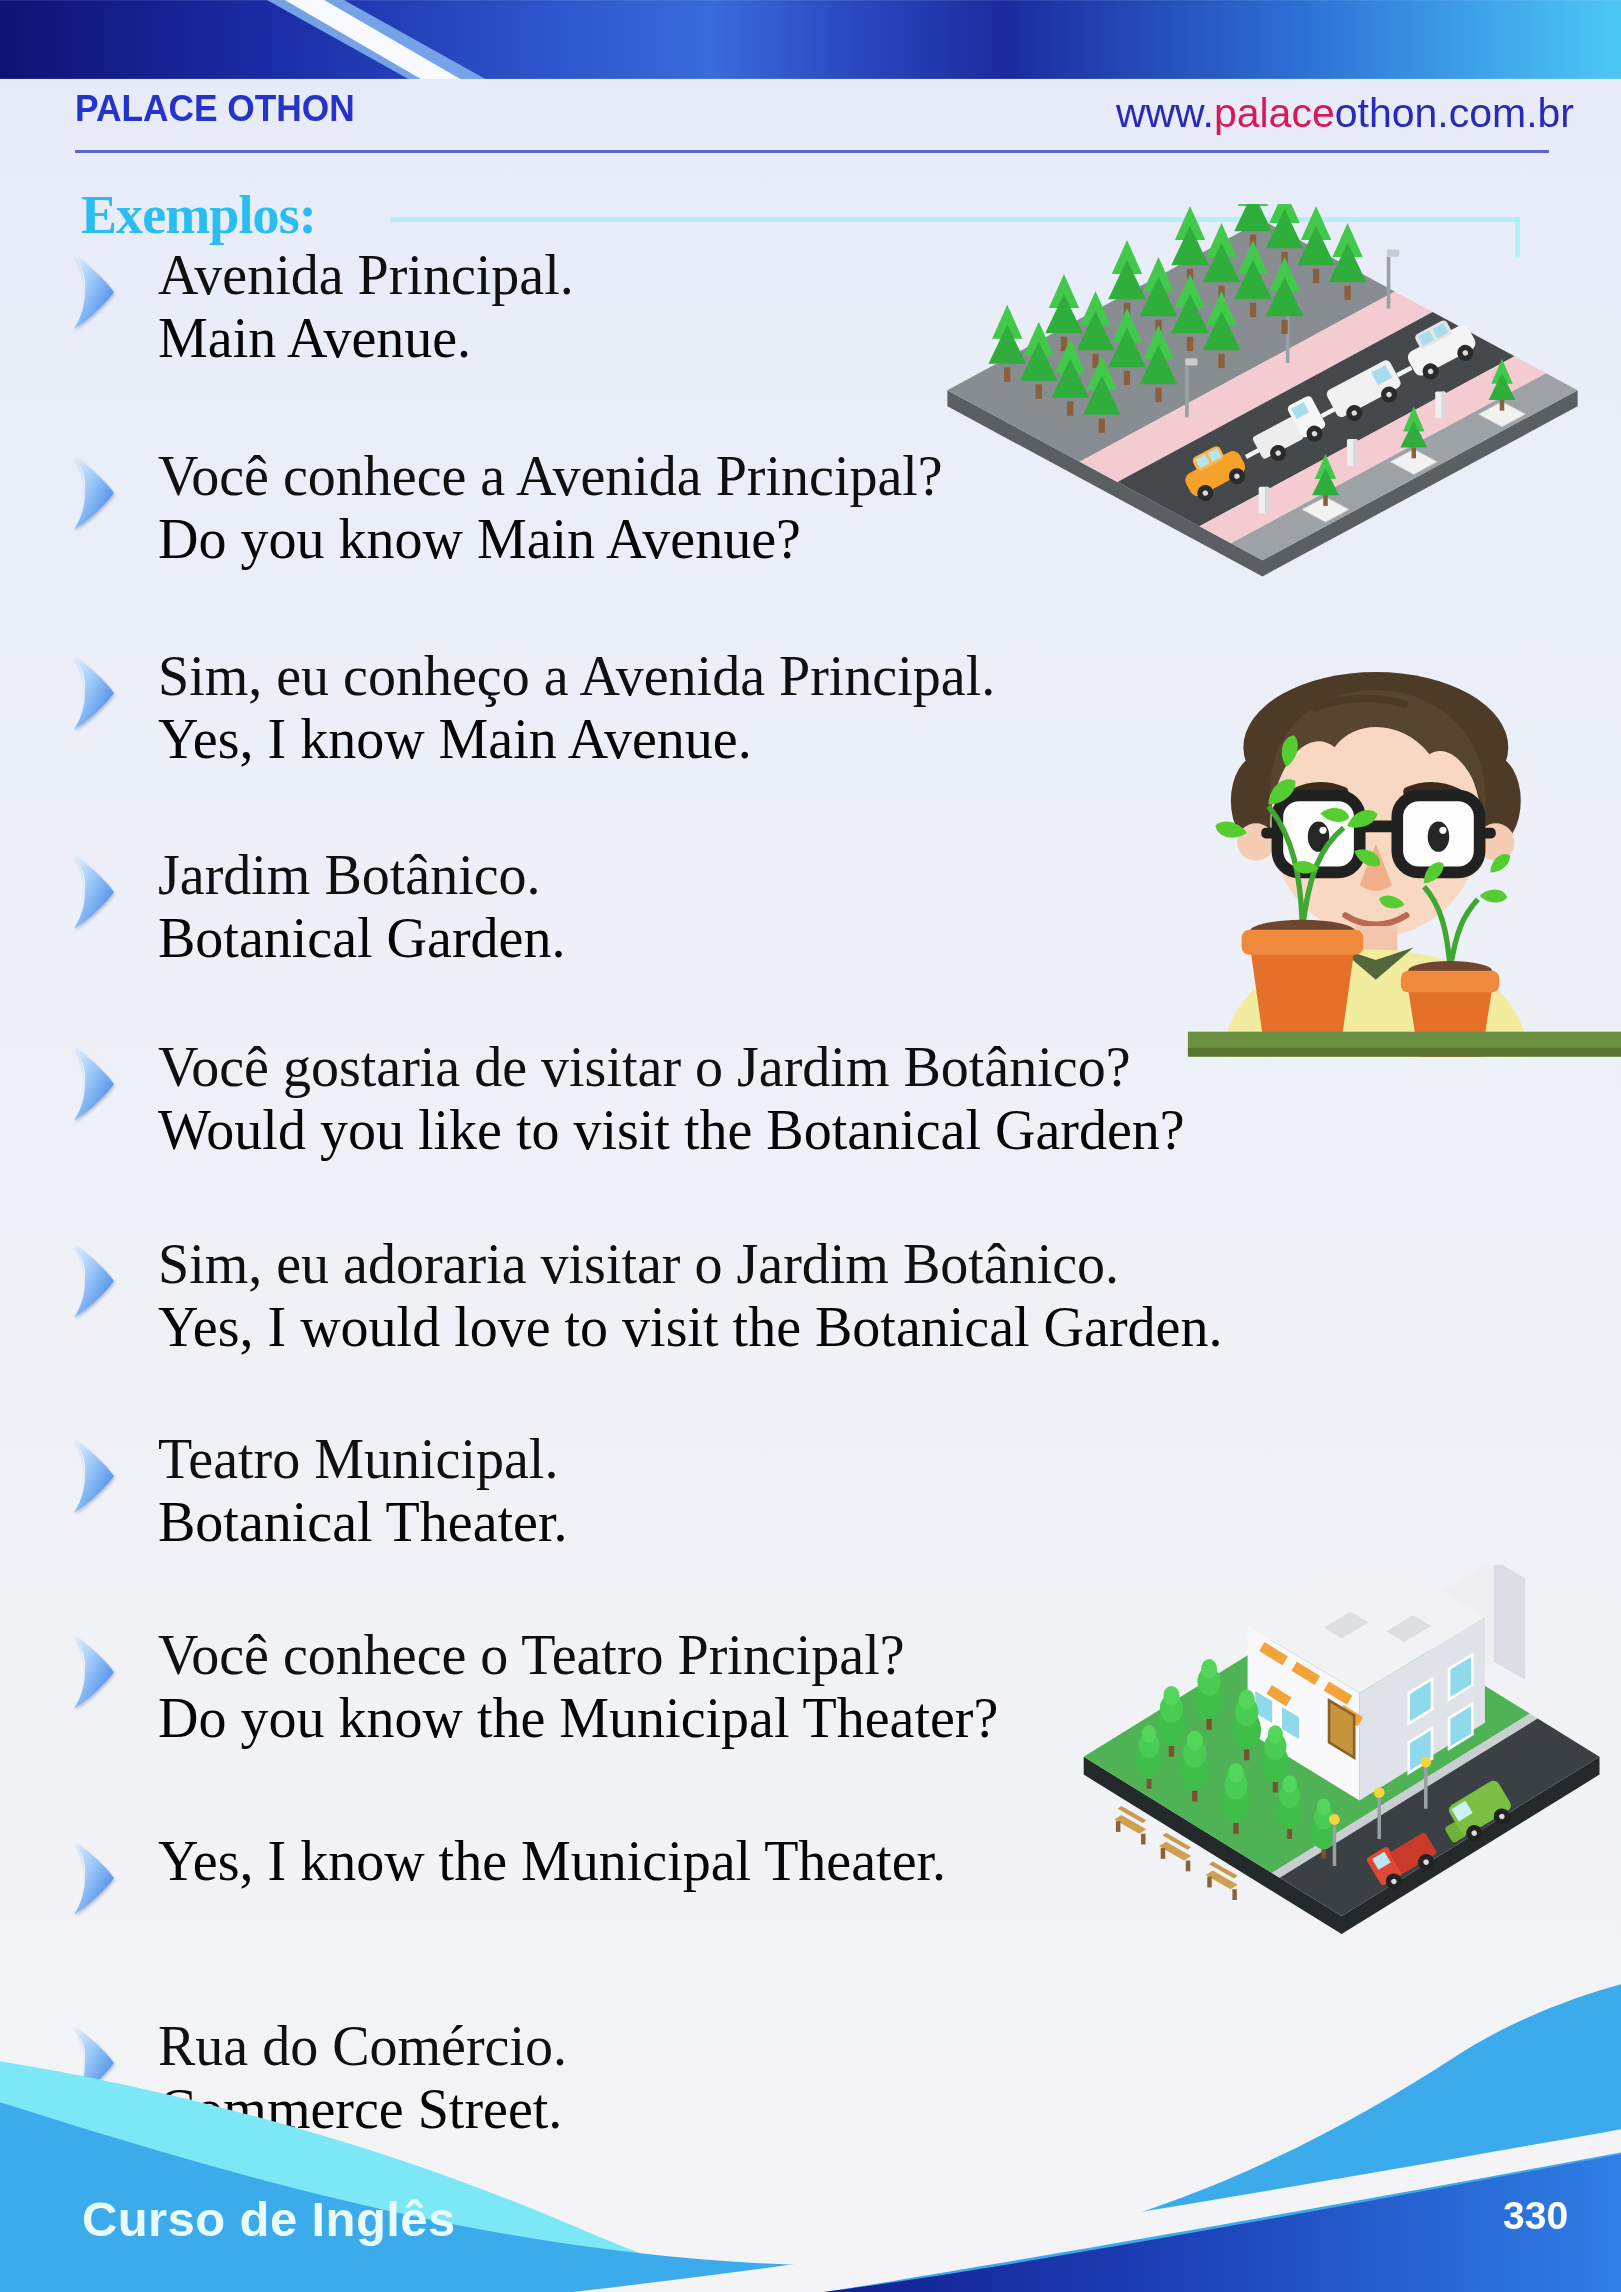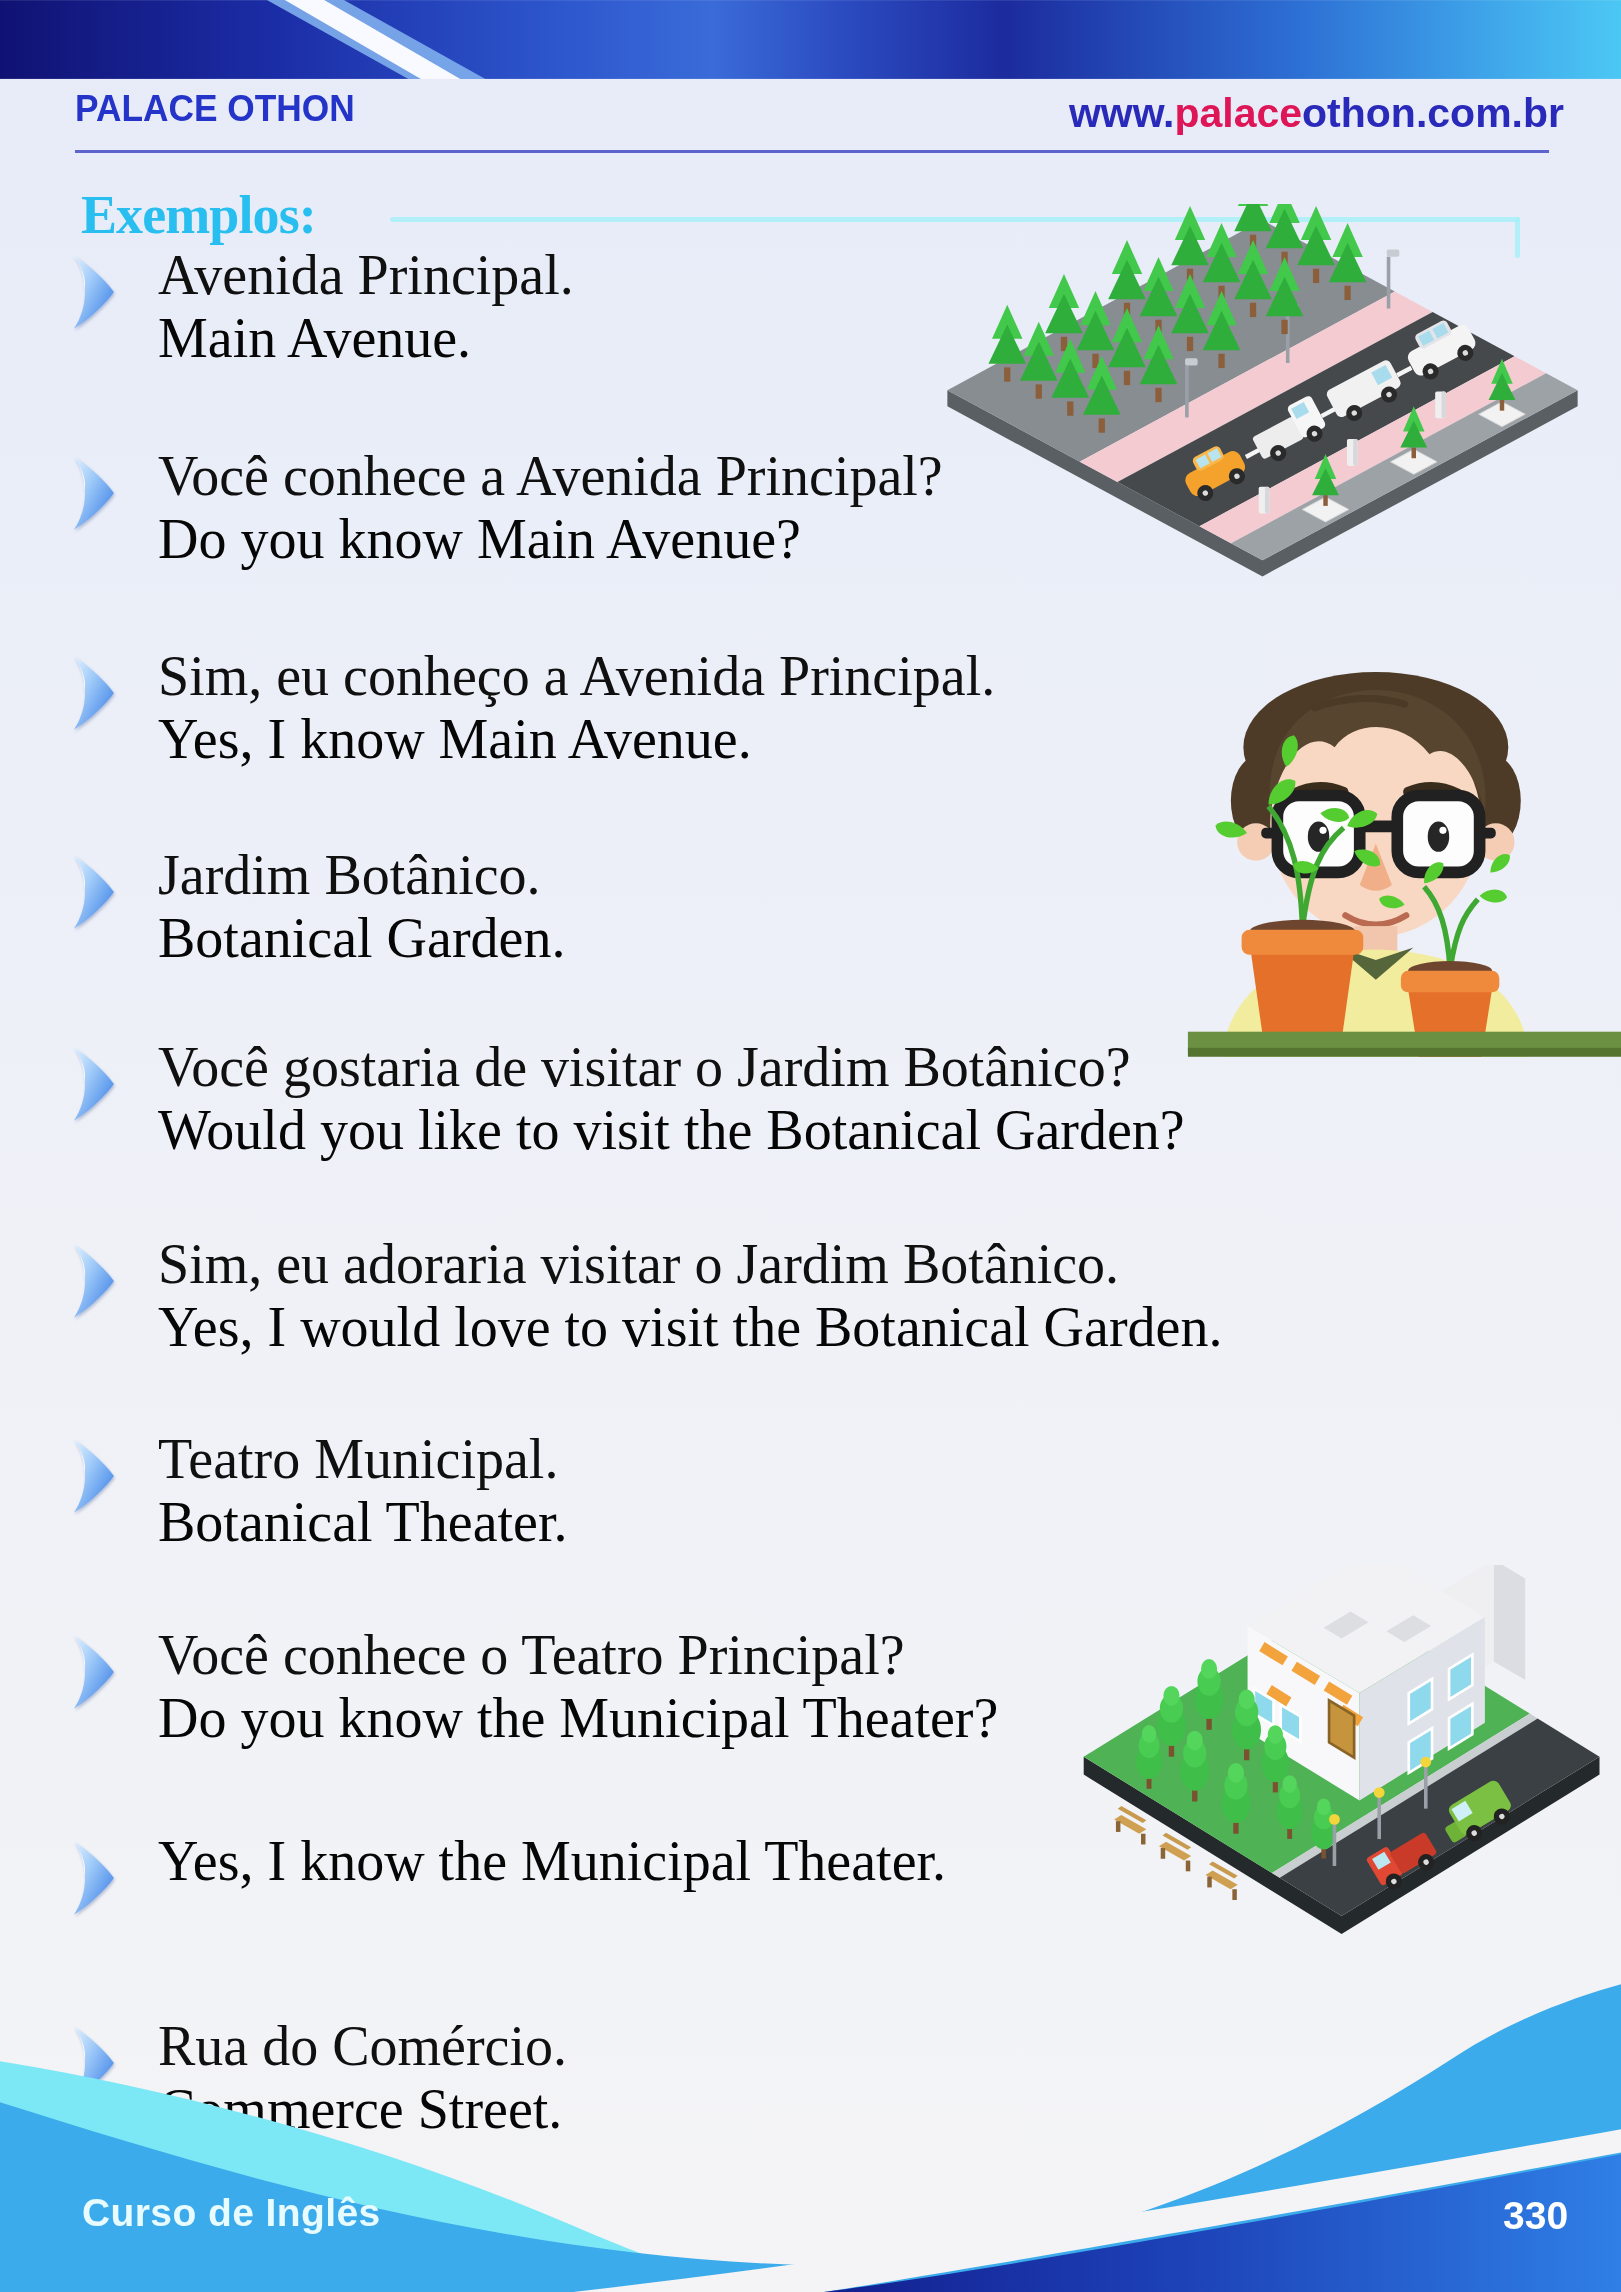--- a/index.html
+++ b/index.html
@@ -10,21 +10,21 @@
   }
   .abs{position:absolute;}
   
   .header-band{position:absolute;left:0;top:0;}
   .logo{
     position:absolute; left:75px; top:88px; font-size:36px; font-weight:800;
     color:#2433C8; letter-spacing:0px; transform:scaleX(0.98); transform-origin:left;
     font-family:"Liberation Sans", sans-serif;
   }
   .url{
-    position:absolute; right:57px; top:90px; font-size:41px; font-weight:700;
+    position:absolute; right:47px; top:90px; font-size:41px; font-weight:400;
     color:#2A2ABA; font-family:"Liberation Sans", sans-serif;
   }
   .url .url-red{color:#DE1557;}
   .rule{position:absolute; left:75px; top:150px; width:1474px; height:2.7px; background:#5E64CE;}
   .title{
     position:absolute; left:81px; top:184px; font-size:54px; font-weight:bold;
     color:#28BFF0; letter-spacing:-0.9px; font-family:Liberation Serif, serif;
   }
   .deco-h{position:absolute; left:390px; top:217px; width:1130px; height:5.4px;
     background:#A4F0F7; border-radius:2.7px; opacity:.8;}
@@ -39,21 +39,21 @@
     font-family:"Liberation Serif", serif; font-size:56px; line-height:63px;
     color:#101010; white-space:nowrap;
   }
   .item .en{
     font-family:"Liberation Serif", serif; font-size:56px; line-height:63px;
     font-weight:normal; color:#060606; white-space:nowrap;
   }
   
   .footer-svg{position:absolute; left:0; top:1961px;}
   .course{
-    position:absolute; left:82px; top:2191px; font-size:39px; font-weight:bold;
+    position:absolute; left:82px; top:2191px; font-size:49px; font-weight:bold;
     color:#E8FBFF; letter-spacing:0.4px;
   }
   .pagenum{
     position:absolute; left:1503px; top:2194px; font-size:39px; font-weight:bold;
     color:#FFFFFF;
     text-align:center;
   }
   svg{display:block;}
 </style>
 </head>

